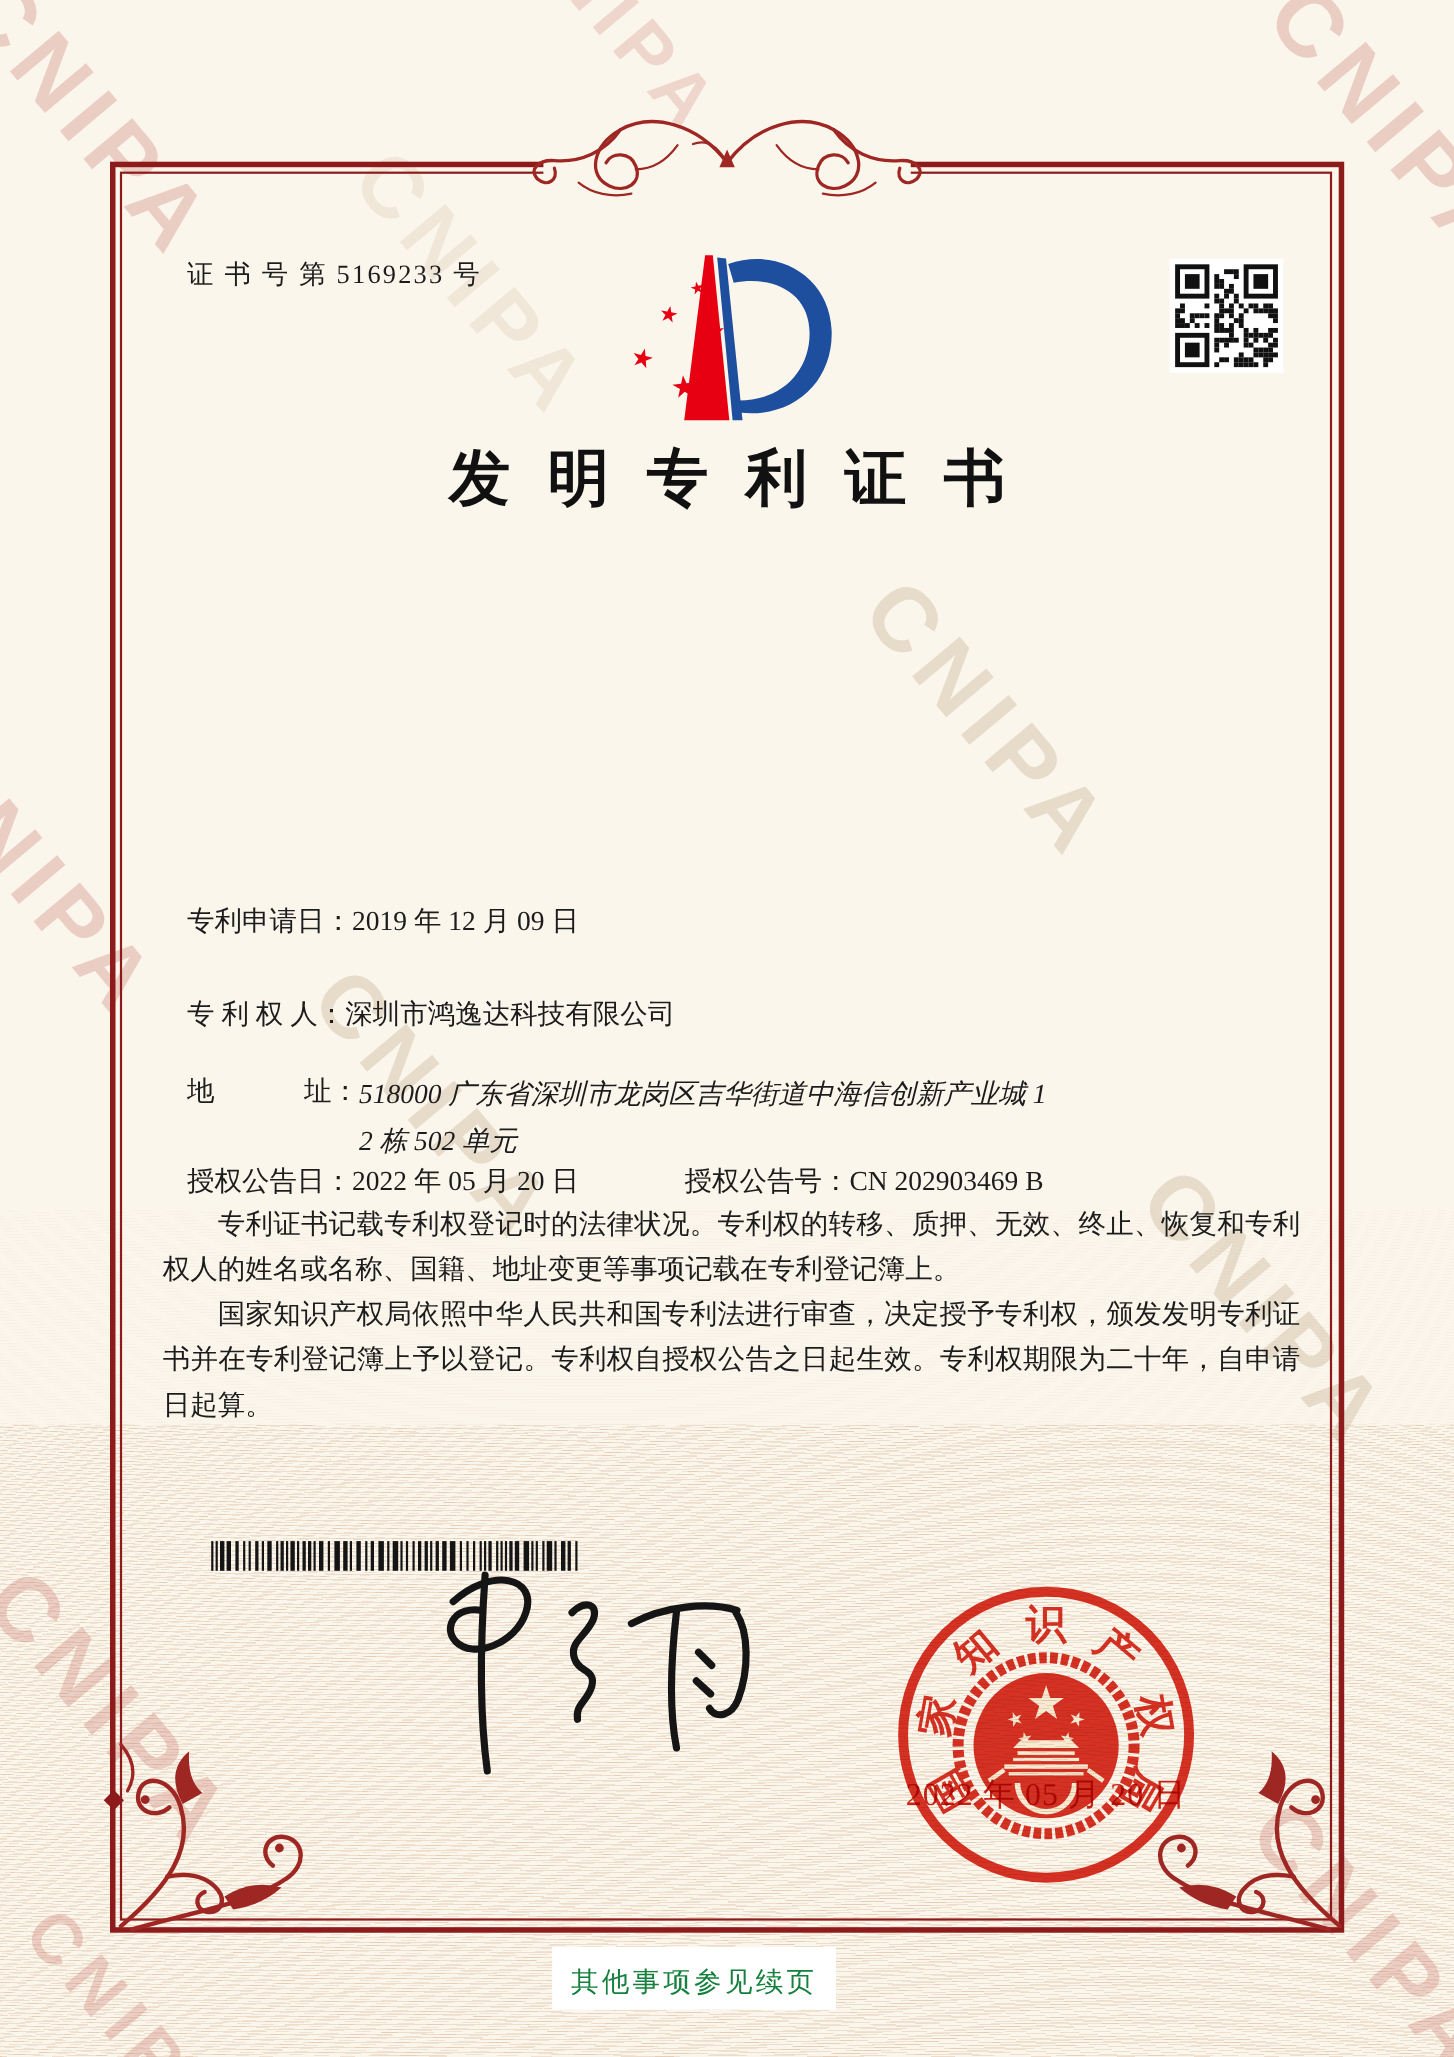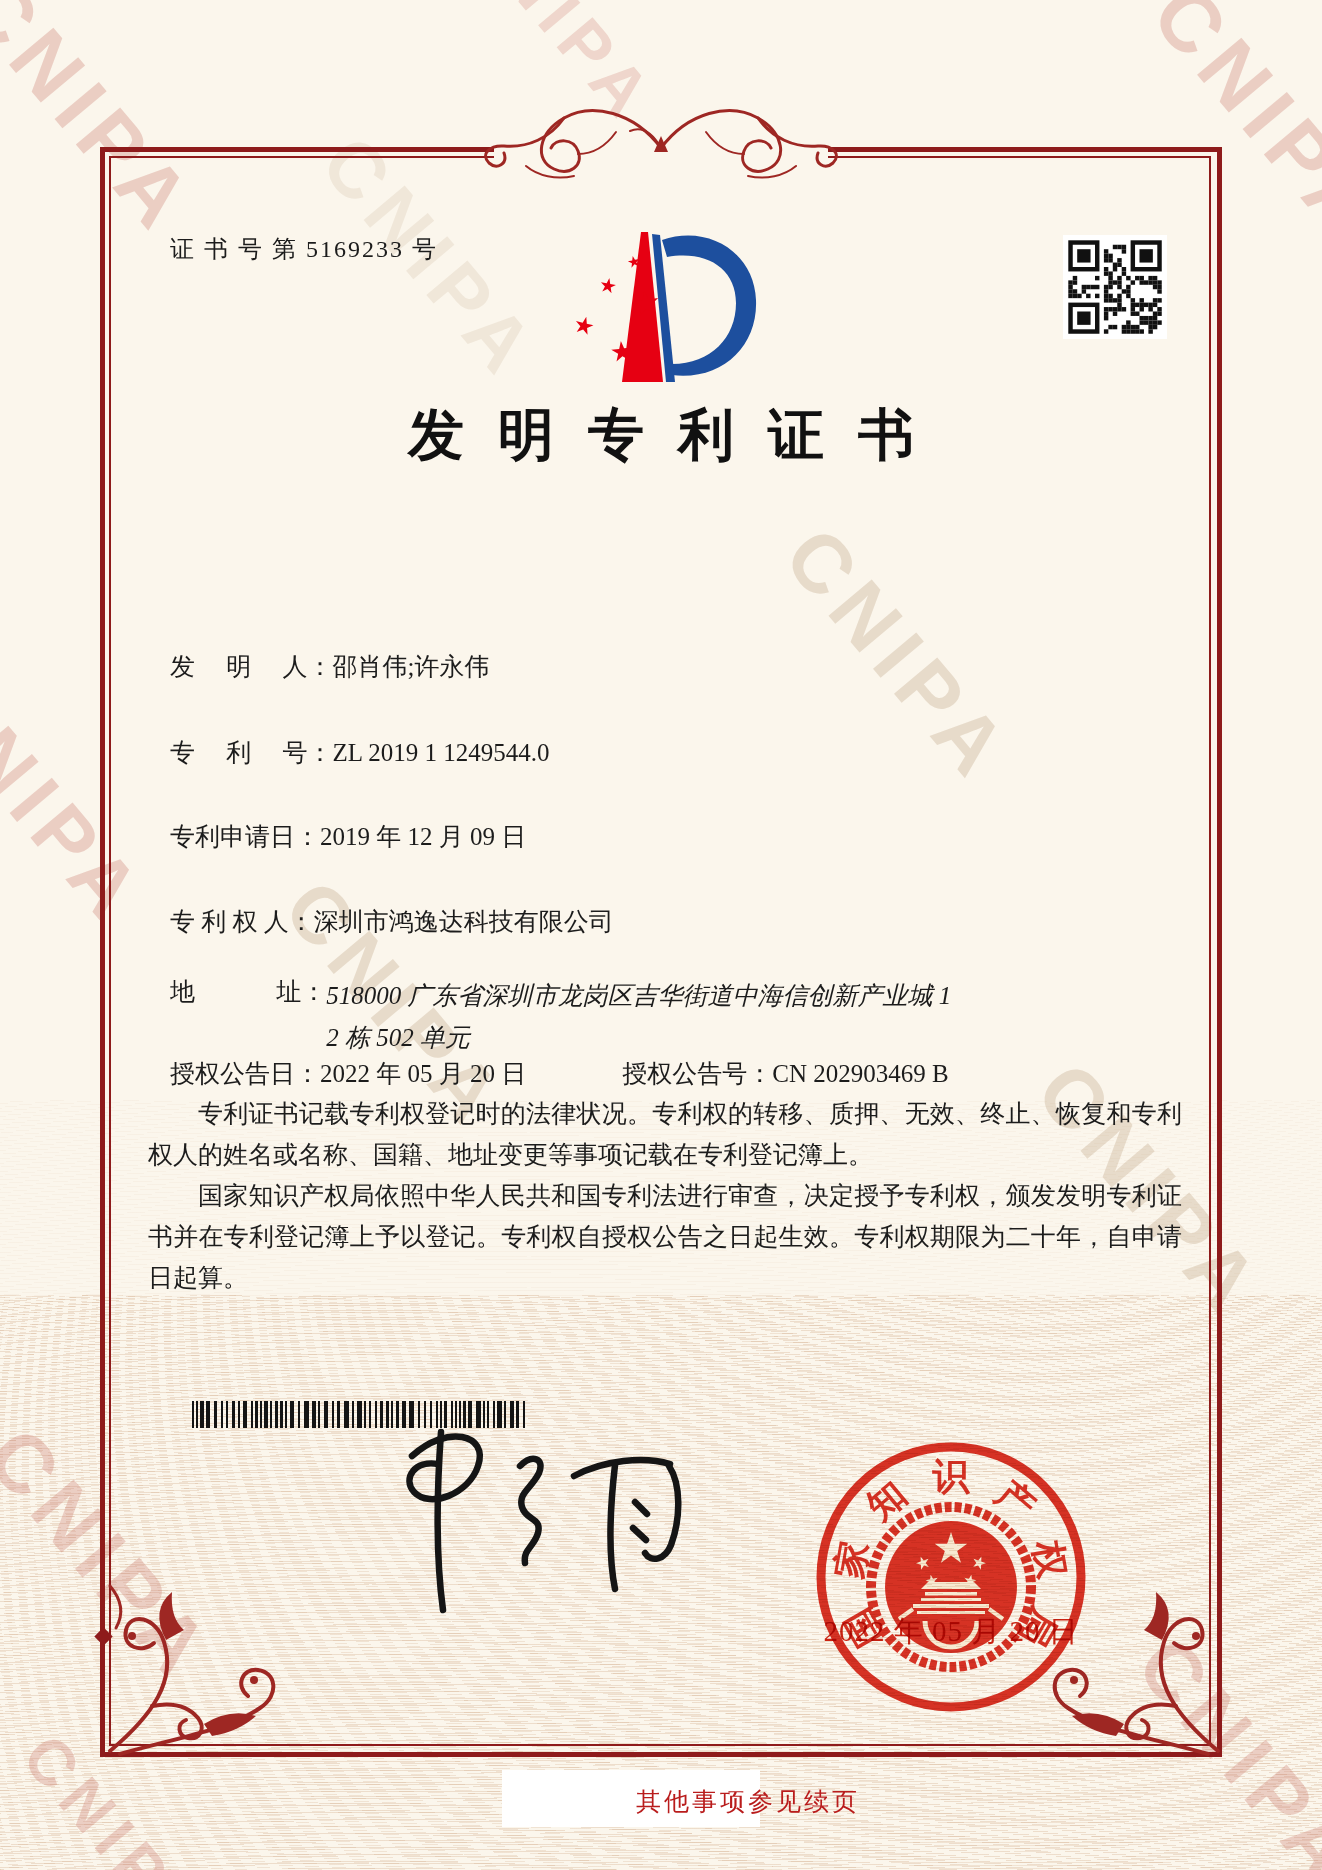--- a/index.html
+++ b/index.html
@@ -54,21 +54,21 @@
   .sig-svg{position:absolute;left:352px;top:1412px;}
   
   .seal{position:absolute;left:811px;top:1437px;width:280px;height:280px;mix-blend-mode:multiply;opacity:.95;}
   .seal-date{
     position:absolute;left:806px;top:1612px;width:290px;text-align:center;
     font-size:29px;color:#cf2413;letter-spacing:1px;white-space:nowrap;mix-blend-mode:multiply;
   }
   
   .page-info{position:absolute;left:0;right:0;top:1708px;text-align:center;font-size:23px;letter-spacing:1px;}
   .foot-band{position:absolute;left:502px;top:1770px;width:258px;height:57px;background:#ffffff;}
-  .foot-note{position:absolute;left:402px;top:1785px;width:458px;text-align:right;font-size:25px;letter-spacing:3px;color:#b91c1c;}
+  .foot-note{position:absolute;left:402px;top:1785px;width:458px;text-align:center;font-size:25px;letter-spacing:3px;color:#15803d;}
   svg{display:block;}
 </style>
 </head>
 <body>
 
 <div class="page">
 
   <div class="waves-faint"></div>
   <div class="waves"></div>
 
@@ -277,26 +277,20 @@
       <rect x="67.60000000000001" y="5.3" width="31.150000000000002" height="31.150000000000002" fill="#111"></rect>
       <rect x="72.05" y="9.75" width="22.25" height="22.25" fill="#fff"></rect>
       <rect x="76.5" y="14.2" width="13.350000000000001" height="13.350000000000001" fill="#111"></rect>
       <rect x="5.3" y="67.60000000000001" width="31.150000000000002" height="31.150000000000002" fill="#111"></rect>
       <rect x="9.75" y="72.05" width="22.25" height="22.25" fill="#fff"></rect>
       <rect x="14.2" y="76.5" width="13.350000000000001" height="13.350000000000001" fill="#111"></rect>
     </svg>
 
   <div class="title">发明专利证书</div>
 
-  <div class="frow" style="top:650px;">
-    <span class="lab">发　 明　 人：</span><span class="val">邵肖伟;许永伟</span>
-  </div>
-  <div class="frow" style="top:736px;">
-    <span class="lab">专　 利　 号：</span><span class="val">ZL 2019 1 1249544.0</span>
-  </div>
   <div class="frow" style="top:820px;">
     <span class="lab">专利申请日：</span><span class="val">2019 年 12 月 09 日</span>
   </div>
   <div class="frow" style="top:905px;">
     <span class="lab">专 利 权 人：</span><span class="val">深圳市鸿逸达科技有限公司</span>
   </div>
   <div class="frow" style="top:975px;">
     <span class="lab" style="vertical-align:top;">地　　　 址：</span><span class="addr-val"><span>518000 广东省深圳市龙岗区吉华街道中海信创新产业城 1</span><br><span>2 栋 502 单元</span></span>
   </div>
   <div class="frow" style="top:1057px;">

